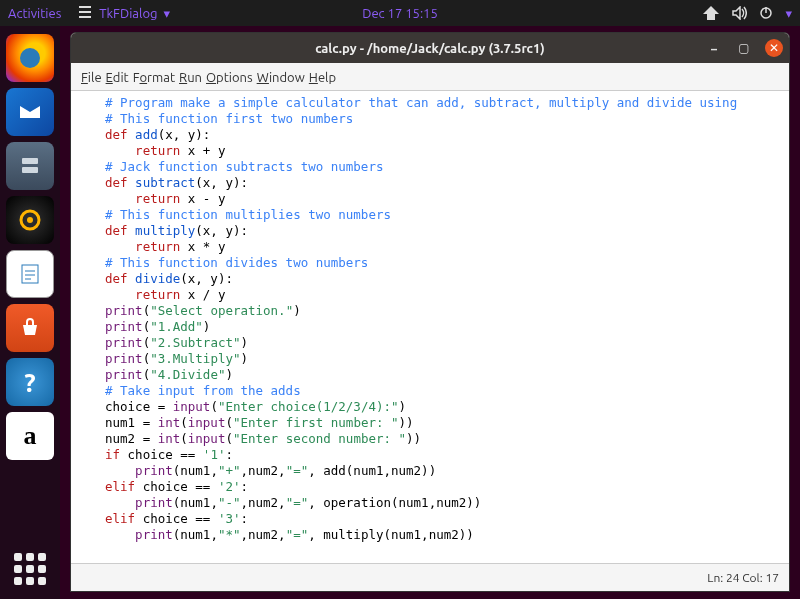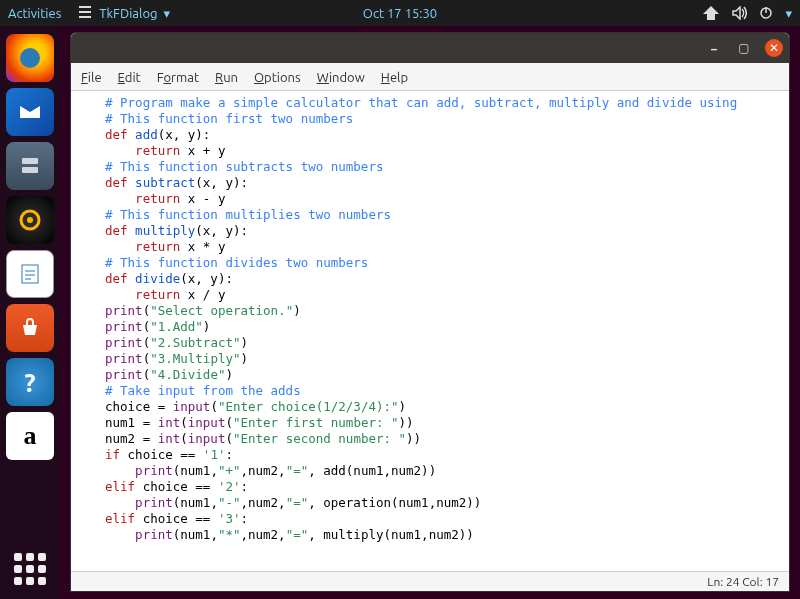--- a/index.html
+++ b/index.html
@@ -8,21 +8,21 @@
   background: #2c001e;
   font-family: "Ubuntu", "DejaVu Sans", sans-serif;
   overflow: hidden;
   position: relative;
 }
 
 
 .topbar {
   height: 26px;
   background: #1d1d1d;
-  color: #7dd3fc;
+  color: #8b5cf6;
   display: flex;
   align-items: center;
   padding: 0 8px;
   font-size: 13px;
 }
 .topbar .left { display: flex; align-items: center; gap: 16px; }
 .topbar .center { position: absolute; left: 50%; transform: translateX(-50%); }
 .topbar .right { margin-left: auto; display: flex; gap: 12px; align-items: center; }
 .topbar .app { display: flex; gap: 6px; }
 .topbar svg { fill: #ddd; }
@@ -102,21 +102,21 @@
 }
 .titlebar .ctrl.close { background: #e95420; color: #fff; }
 
 .menubar {
   height: 28px;
   background: #f5f5f5;
   border-bottom: 1px solid #ccc;
   display: flex;
   align-items: center;
   padding: 0 10px;
-  gap: 16px;
+  gap: 4px;
   font-size: 13px;
   color: #333;
 }
 .menubar span { cursor: default; }
 .menubar span u { text-decoration: underline; }
 
 
 .editor {
   flex: 1;
   background: #fff;
@@ -128,21 +128,21 @@
   overflow: hidden;
   color: #000;
 }
 .tok-com { color: #3b82f6; }
 .tok-kw { color: #b91c1c; }
 .tok-def { color: #1155cc; }
 .tok-str { color: #2e8b57; }
 .tok-builtin { color: #701a75; }
 
 .statusbar {
-  height: 20px;
+  height: 28px;
   background: #f5f5f5;
   border-top: 1px solid #ccc;
   font-size: 12px;
   color: #333;
   display: flex;
   align-items: center;
   justify-content: flex-end;
   padding: 0 10px;
 }
 </style>
@@ -153,21 +153,21 @@
   <div class="left">
     <span>Activities</span>
     <span class="app">
       <svg width="16" height="14" viewBox="0 0 16 14">
           <path d="M2 12h12v-2H2zm0-5h12V5H2zm0-7v2h12V0z"></path>
         </svg>
       <span>TkFDialog</span>
       <span>▾</span>
     </span>
   </div>
-  <div class="center">Oct 17  15:30</div>
+  <div class="center">Dec 17  15:15</div>
   <div class="right">
     <svg width="16" height="14" viewBox="0 0 16 14">
         <path d="M8 0L0 8h4v6h8V8h4z"></path>
       </svg>
     <svg width="16" height="14" viewBox="0 0 16 14">
         <path d="M2 5v4h3l4 4V1L5 5zm9-2a6 6 0 010 8m2-10a9 9 0 010 12" stroke="#ddd" stroke-width="1.5" fill="none"></path>
       </svg>
     <svg width="14" height="14" viewBox="0 0 14 14">
         <circle cx="7" cy="7" r="5" fill="none" stroke="#ddd" stroke-width="1.5"></circle>
         <line x1="7" y1="1" x2="7" y2="7" stroke="#ddd" stroke-width="1.5"></line>
@@ -225,41 +225,42 @@
       <span></span>
       <span></span>
       <span></span>
       <span></span>
       <span></span>
   </div>
 </div>
 
 <div class="window">
   <div class="titlebar">
+    <span>calc.py - /home/Jack/calc.py (3.7.5rc1)</span>
     <div class="controls">
       <span class="ctrl">–</span>
       <span class="ctrl">▢</span>
       <span class="ctrl close">✕</span>
     </div>
   </div>
   <div class="menubar">
     <span><u>F</u>ile</span>
     <span><u>E</u>dit</span>
     <span>F<u>o</u>rmat</span>
     <span><u>R</u>un</span>
     <span><u>O</u>ptions</span>
     <span><u>W</u>indow</span>
     <span><u>H</u>elp</span>
   </div>
 
   <div class="editor"><span class="tok-com"># Program make a simple calculator that can add, subtract, multiply and divide using</span>
 <span class="tok-com"># This function first two numbers</span>
 <span class="tok-kw">def</span><span class="tok-def"> add</span><span>(x, y):</span>
 <span>    </span><span class="tok-kw">return</span><span> x + y</span>
-<span class="tok-com"># This function subtracts two numbers</span>
+<span class="tok-com"># Jack function subtracts two numbers</span>
 <span class="tok-kw">def</span><span class="tok-def"> subtract</span><span>(x, y):</span>
 <span>    </span><span class="tok-kw">return</span><span> x - y</span>
 <span class="tok-com"># This function multiplies two numbers</span>
 <span class="tok-kw">def</span><span class="tok-def"> multiply</span><span>(x, y):</span>
 <span>    </span><span class="tok-kw">return</span><span> x * y</span>
 <span class="tok-com"># This function divides two numbers</span>
 <span class="tok-kw">def</span><span class="tok-def"> divide</span><span>(x, y):</span>
 <span>    </span><span class="tok-kw">return</span><span> x / y</span>
 <span class="tok-builtin">print</span><span>(</span><span class="tok-str">"Select operation."</span><span>)</span>
 <span class="tok-builtin">print</span><span>(</span><span class="tok-str">"1.Add"</span><span>)</span>

